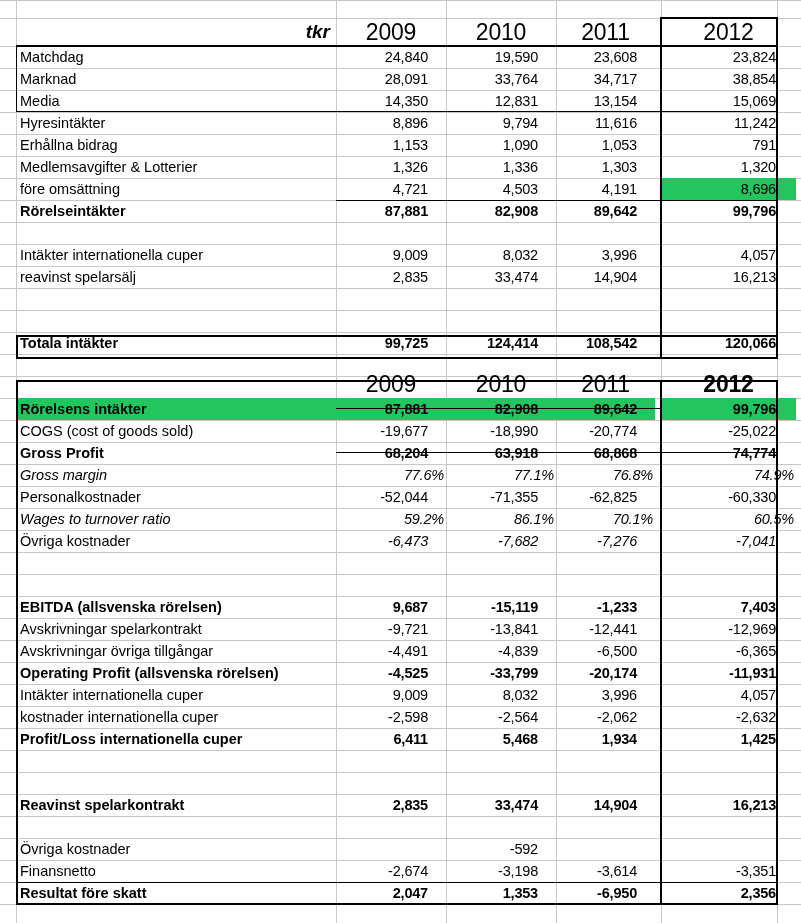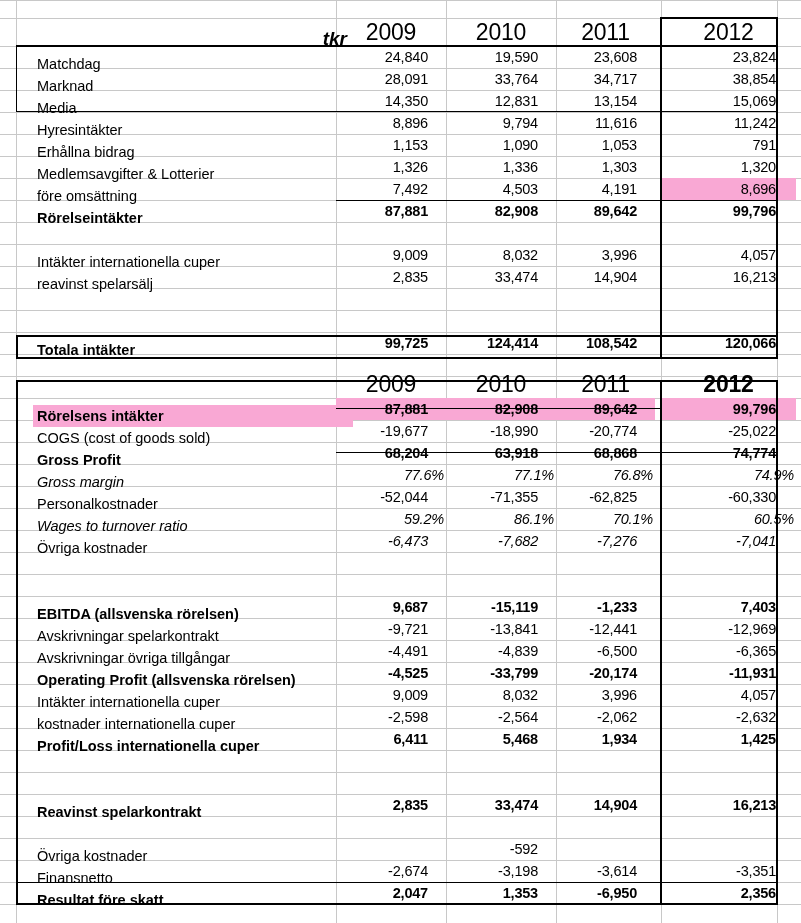--- a/index.html
+++ b/index.html
@@ -4,32 +4,32 @@
 <style>
   html, body { margin:0; padding:0; background:#fff; }
   body { width:801px; height:923px; overflow:hidden; position:relative;
          font-family:"Liberation Sans", sans-serif; color:#000; }
   #sheet { position:absolute; left:0; top:0; width:801px; height:923px; }
   .gv { position:absolute; top:0; bottom:0; width:1px; background:#c8c8c8; }
   .gh { position:absolute; left:0; right:0; height:1px; background:#c8c8c8; }
   .row { position:absolute; left:16px; width:762px; height:22px; }
   .cell { position:absolute; top:0; height:100%; box-sizing:border-box;
           font-size:14.5px; line-height:22px; white-space:nowrap; overflow:visible; }
-  .lbl { left:17px; width:320px; padding-left:4px;margin-top:7px; }
+  .lbl { left:0; width:320px; padding-left:4px; }
   .c0 { left:320px; width:110px; text-align:right; padding-right:18px; }
   .c1 { left:430px; width:110px; text-align:right; padding-right:18px; }
   .c2 { left:540px; width:99px; text-align:right; padding-right:18px; }
   .c3 { left:645px; width:135px; text-align:right; padding-right:20px; }
   .num { letter-spacing:-0.2px; }
   .bold { font-weight:bold; }
   .ital { font-style:italic; }
   .pct .c0, .pct .c1, .pct .c2, .pct .c3 { padding-right:2px; }
   .hdr .cell { font-size:23px; line-height:28px; text-align:center; padding-right:0; }
   .hdr .lbl { text-align:right; padding-right:6px; font-weight:bold; font-style:italic; font-size:19px; }
-  .yellow { background:#f9a8d4; }
+  .yellow { background:#22c55e; }
   .bline { position:absolute; background:#000; }
 </style>
 </head>
 <body>
 
 <div id="sheet">
   <div id="grid">
       <div class="gv" style="left: 16px;"></div>
       <div class="gv" style="left: 336px;"></div>
       <div class="gv" style="left: 446px;"></div>
@@ -124,21 +124,21 @@
       </div>
       <div class="row " style="top: 156px;">
         <div class="cell lbl">Medlemsavgifter &amp; Lotterier</div>
         <div class="cell num c0">1,326</div>
         <div class="cell num c1">1,336</div>
         <div class="cell num c2">1,303</div>
         <div class="cell num c3">1,320</div>
       </div>
       <div class="row " style="top: 178px;">
         <div class="cell lbl">före omsättning</div>
-        <div class="cell num c0">7,492</div>
+        <div class="cell num c0">4,721</div>
         <div class="cell num c1">4,503</div>
         <div class="cell num c2">4,191</div>
         <div class="cell num c3 yellow">8,696</div>
       </div>
       <div class="row bold" style="top: 200px;">
         <div class="cell lbl">Rörelseintäkter</div>
         <div class="cell num c0">87,881</div>
         <div class="cell num c1">82,908</div>
         <div class="cell num c2">89,642</div>
         <div class="cell num c3">99,796</div>

